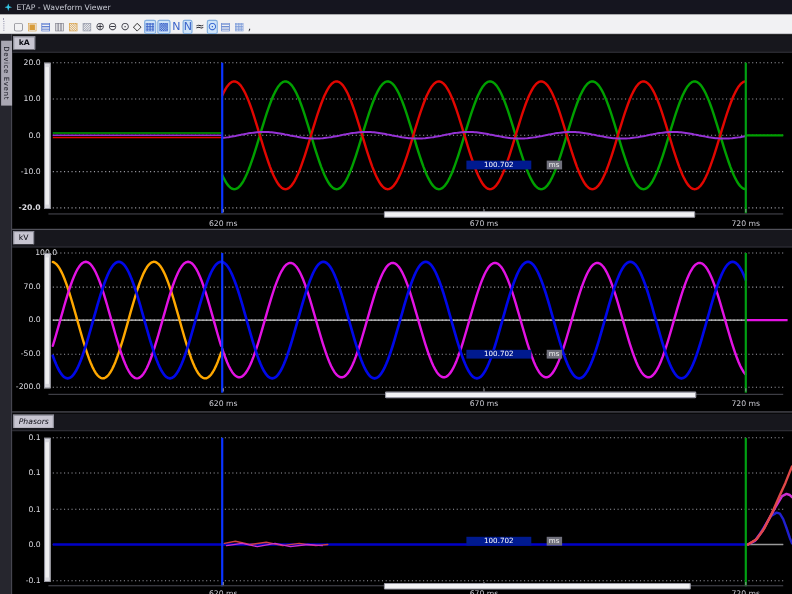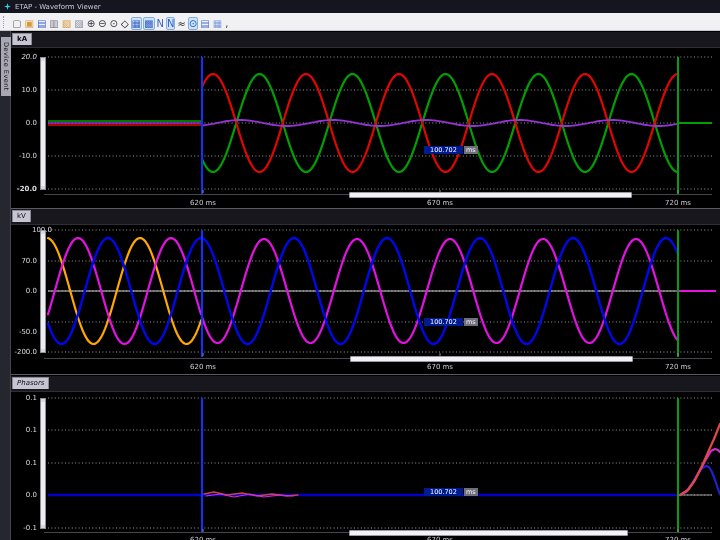--- a/index.html
+++ b/index.html
@@ -18,22 +18,22 @@
   .side-strip{position:absolute;left:0;top:31px;width:11px;height:509px;background:#26262e;
     border-right:1px solid #45454f;box-sizing:border-box;}
   .side-tab{position:absolute;left:1px;top:6px;writing-mode:vertical-rl;font-size:6.5px;
     background:#a9a7b3;color:#15151f;padding:5px 1px;letter-spacing:.5px;}
   .tabrow{position:absolute;left:11px;right:0;height:15px;background:#17171d;border-bottom:1px solid #2e2e36;}
   .panel-tab{position:absolute;font-size:7px;color:#0c0c14;background:#c7c5d1;
     border:1px solid #8a8a96;border-bottom:none;padding:1px 4px 2px 4px;z-index:5;}
   .ylab{position:absolute;color:#dcdce2;font-size:7px;width:30px;text-align:right;z-index:4;}
   .tlab{position:absolute;color:#c9c9d1;font-size:7px;width:44px;text-align:center;z-index:4;}
   .meas{position:absolute;display:flex;font-size:6.5px;line-height:8px;z-index:6;}
-  .meas .val{background:#001a8f;color:#fff;padding:0 6px;}
-  .meas .unit{background:#70707c;color:#f2f2f2;padding:0 2px;margin-left:1px;}
+  .meas .val{background:#001a8f;color:#fff;padding:0 16px;}
+  .meas .unit{background:#70707c;color:#f2f2f2;padding:0 2px;margin-left:14px;}
   .vscroll{position:absolute;width:6px;background:#eeeef0;border:1px solid #8f8f9a;box-sizing:border-box;z-index:4;}
   .vscroll:before,.vscroll:after{content:"";position:absolute;left:0;right:0;height:3px;background:#d8d8de;}
   .vscroll:before{top:0}.vscroll:after{bottom:0}
   .htrack{position:absolute;height:1px;background:#44444c;z-index:3;}
   .hthumb{position:absolute;height:6px;background:#f2f2f5;border:1px solid #9a9aa6;
     border-radius:1px;box-sizing:border-box;z-index:4;}
   .sep{position:absolute;left:11px;right:0;height:1px;background:#5a5a64;z-index:5;}
   #overlay{position:absolute;left:0;top:0;z-index:2;}
 </style>
 </head>
@@ -103,41 +103,41 @@
     <span id="toolbar-items"><span class="tbtn" style="color: rgb(106, 106, 116);">▢</span><span class="tbtn" style="color: rgb(215, 155, 58);">▣</span><span class="tbtn" style="color: rgb(58, 98, 201);">▤</span><span class="tbtn" style="color: rgb(112, 112, 126);">▥</span><span class="tbtn" style="color: rgb(215, 155, 58);">▧</span><span class="tbtn" style="color: rgb(138, 143, 160);">▨</span><span class="tbtn" style="color: rgb(53, 53, 63);">⊕</span><span class="tbtn" style="color: rgb(53, 53, 63);">⊖</span><span class="tbtn" style="color: rgb(53, 53, 63);">⊙</span><span class="tbtn" style="color: rgb(0, 0, 0);">◇</span><span class="tbtn sel" style="color: rgb(58, 98, 201);">▦</span><span class="tbtn sel" style="color: rgb(58, 98, 201);">▩</span><span class="tbtn" style="color: rgb(58, 98, 201);">N</span><span class="tbtn sel" style="color: rgb(58, 98, 201);">N</span><span class="tbtn" style="color: rgb(34, 34, 42);">≈</span><span class="tbtn sel" style="color: rgb(34, 85, 204);">⊙</span><span class="tbtn" style="color: rgb(74, 114, 201);">▤</span><span class="tbtn" style="color: rgb(122, 154, 217);">▦</span><span class="tbtn" style="color: rgb(58, 58, 68);">,</span></span>
   </div>
 
   <div class="side-strip">
     <div class="side-tab">Device Event</div>
   </div>
 
   <div id="chrome">
       <div class="tabrow" style="top: 32px;"></div>
       <div class="panel-tab" style="left: 12px; top: 33px; font-weight: bold;">kA</div>
-      <div class="ylab" style="left: 7px; top: 53px; font-style: italic;">20.0</div>
+      <div class="ylab" style="left: 7px; top: 53px;">20.0</div>
       <div class="ylab" style="left: 7px; top: 86px;">10.0</div>
       <div class="ylab" style="left: 7px; top: 119px;">0.0</div>
       <div class="ylab" style="left: 7px; top: 152px;">-10.0</div>
       <div class="ylab" style="left: 7px; top: 185px; font-weight: bold;">-20.0</div>
       <div class="vscroll" style="left: 40px; top: 57px; height: 133px;"></div>
       <div class="htrack" style="left: 44px; top: 194px; width: 668px;"></div>
       <div class="hthumb" style="left: 349px; top: 192px; width: 283px;"></div>
       <div class="tlab" style="left: 181px; top: 199px;">620 ms</div>
       <div class="tlab" style="left: 418px; top: 199px;">670 ms</div>
       <div class="tlab" style="left: 656px; top: 199px;">720 ms</div>
       <div class="meas" style="left: 424px; top: 146px;">
         <span class="val">100.702</span>
         <span class="unit">ms</span>
       </div>
       <div class="tabrow" style="top: 209px;"></div>
       <div class="panel-tab" style="left: 12px; top: 210px;">kV</div>
       <div class="ylab" style="left: 22px; top: 226px;">100.0</div>
       <div class="ylab" style="left: 7px; top: 257px;">70.0</div>
       <div class="ylab" style="left: 7px; top: 287px;">0.0</div>
-      <div class="ylab" style="left: 7px; top: 328px;">-50.0</div>
+      <div class="ylab" style="left: 7px; top: 318px;">-50.0</div>
       <div class="ylab" style="left: 7px; top: 348px;">-200.0</div>
       <div class="vscroll" style="left: 40px; top: 230px; height: 123px;"></div>
       <div class="htrack" style="left: 44px; top: 358px; width: 668px;"></div>
       <div class="hthumb" style="left: 350px; top: 356px; width: 283px;"></div>
       <div class="tlab" style="left: 181px; top: 363px;">620 ms</div>
       <div class="tlab" style="left: 418px; top: 363px;">670 ms</div>
       <div class="tlab" style="left: 656px; top: 363px;">720 ms</div>
       <div class="meas" style="left: 424px; top: 318px;">
         <span class="val">100.702</span>
         <span class="unit">ms</span>

